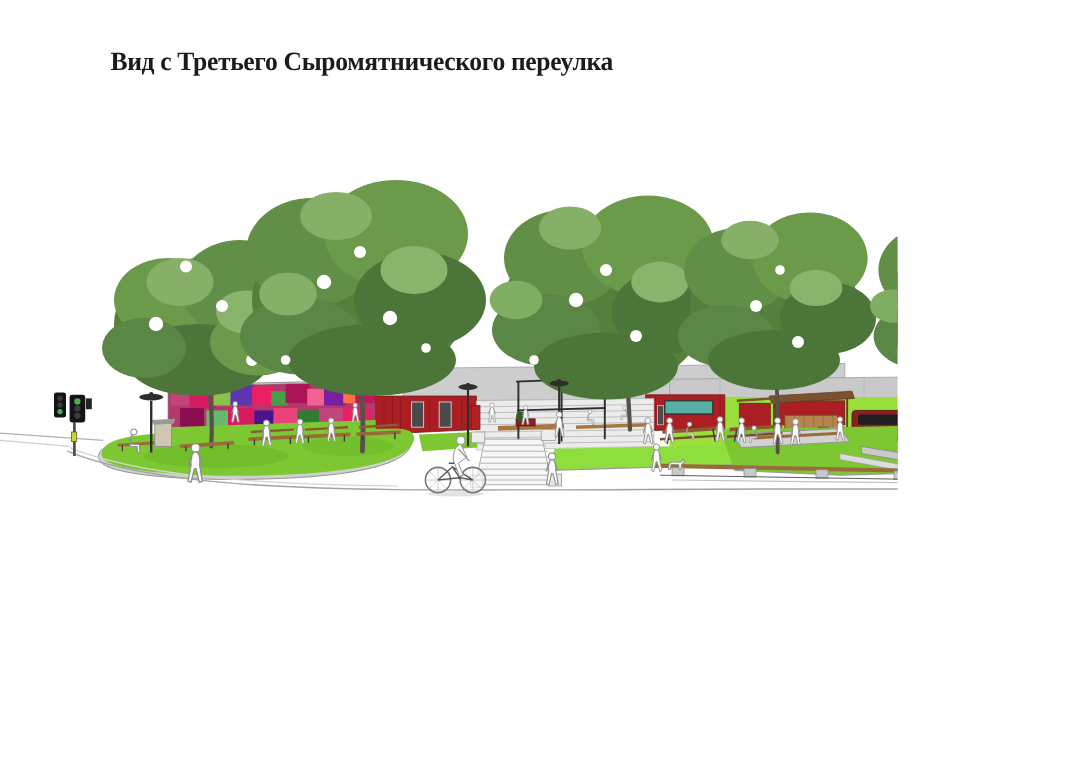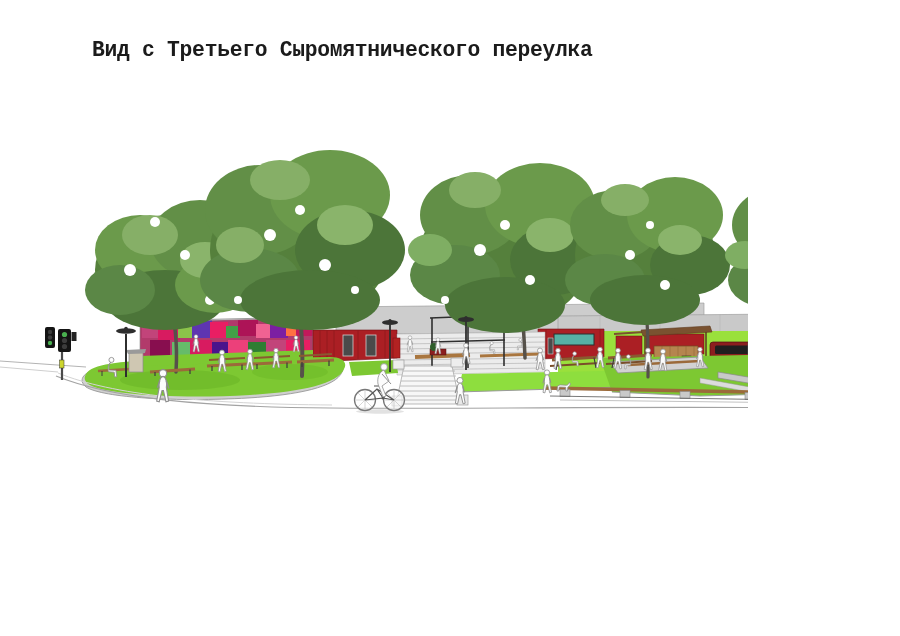--- a/index.html
+++ b/index.html
@@ -1,17 +1,17 @@
 <!DOCTYPE html>
 <html><head>
 <meta charset="utf-8">
 <style>
   html,body{margin:0;padding:0;background:#ffffff;}
   .slide{position:relative;width:748px;height:636px;background:#ffffff;overflow:hidden;
-         font-family:Liberation Mono, monospace;}
+         font-family:Liberation Serif, serif;}
   .slide-title{position:absolute;left:92px;top:38px;margin:0;font-size:22px;font-weight:700;
                color:#1b1b1b;letter-spacing:-0.3px;transform:scaleX(0.97);transform-origin:left top;
                white-space:nowrap;}
   svg{position:absolute;left:0;top:0;}
 </style>
 </head>
 <body>
 
 <div class="slide">
   <h1 class="slide-title">Вид с Третьего Сыромятнического переулка</h1>

